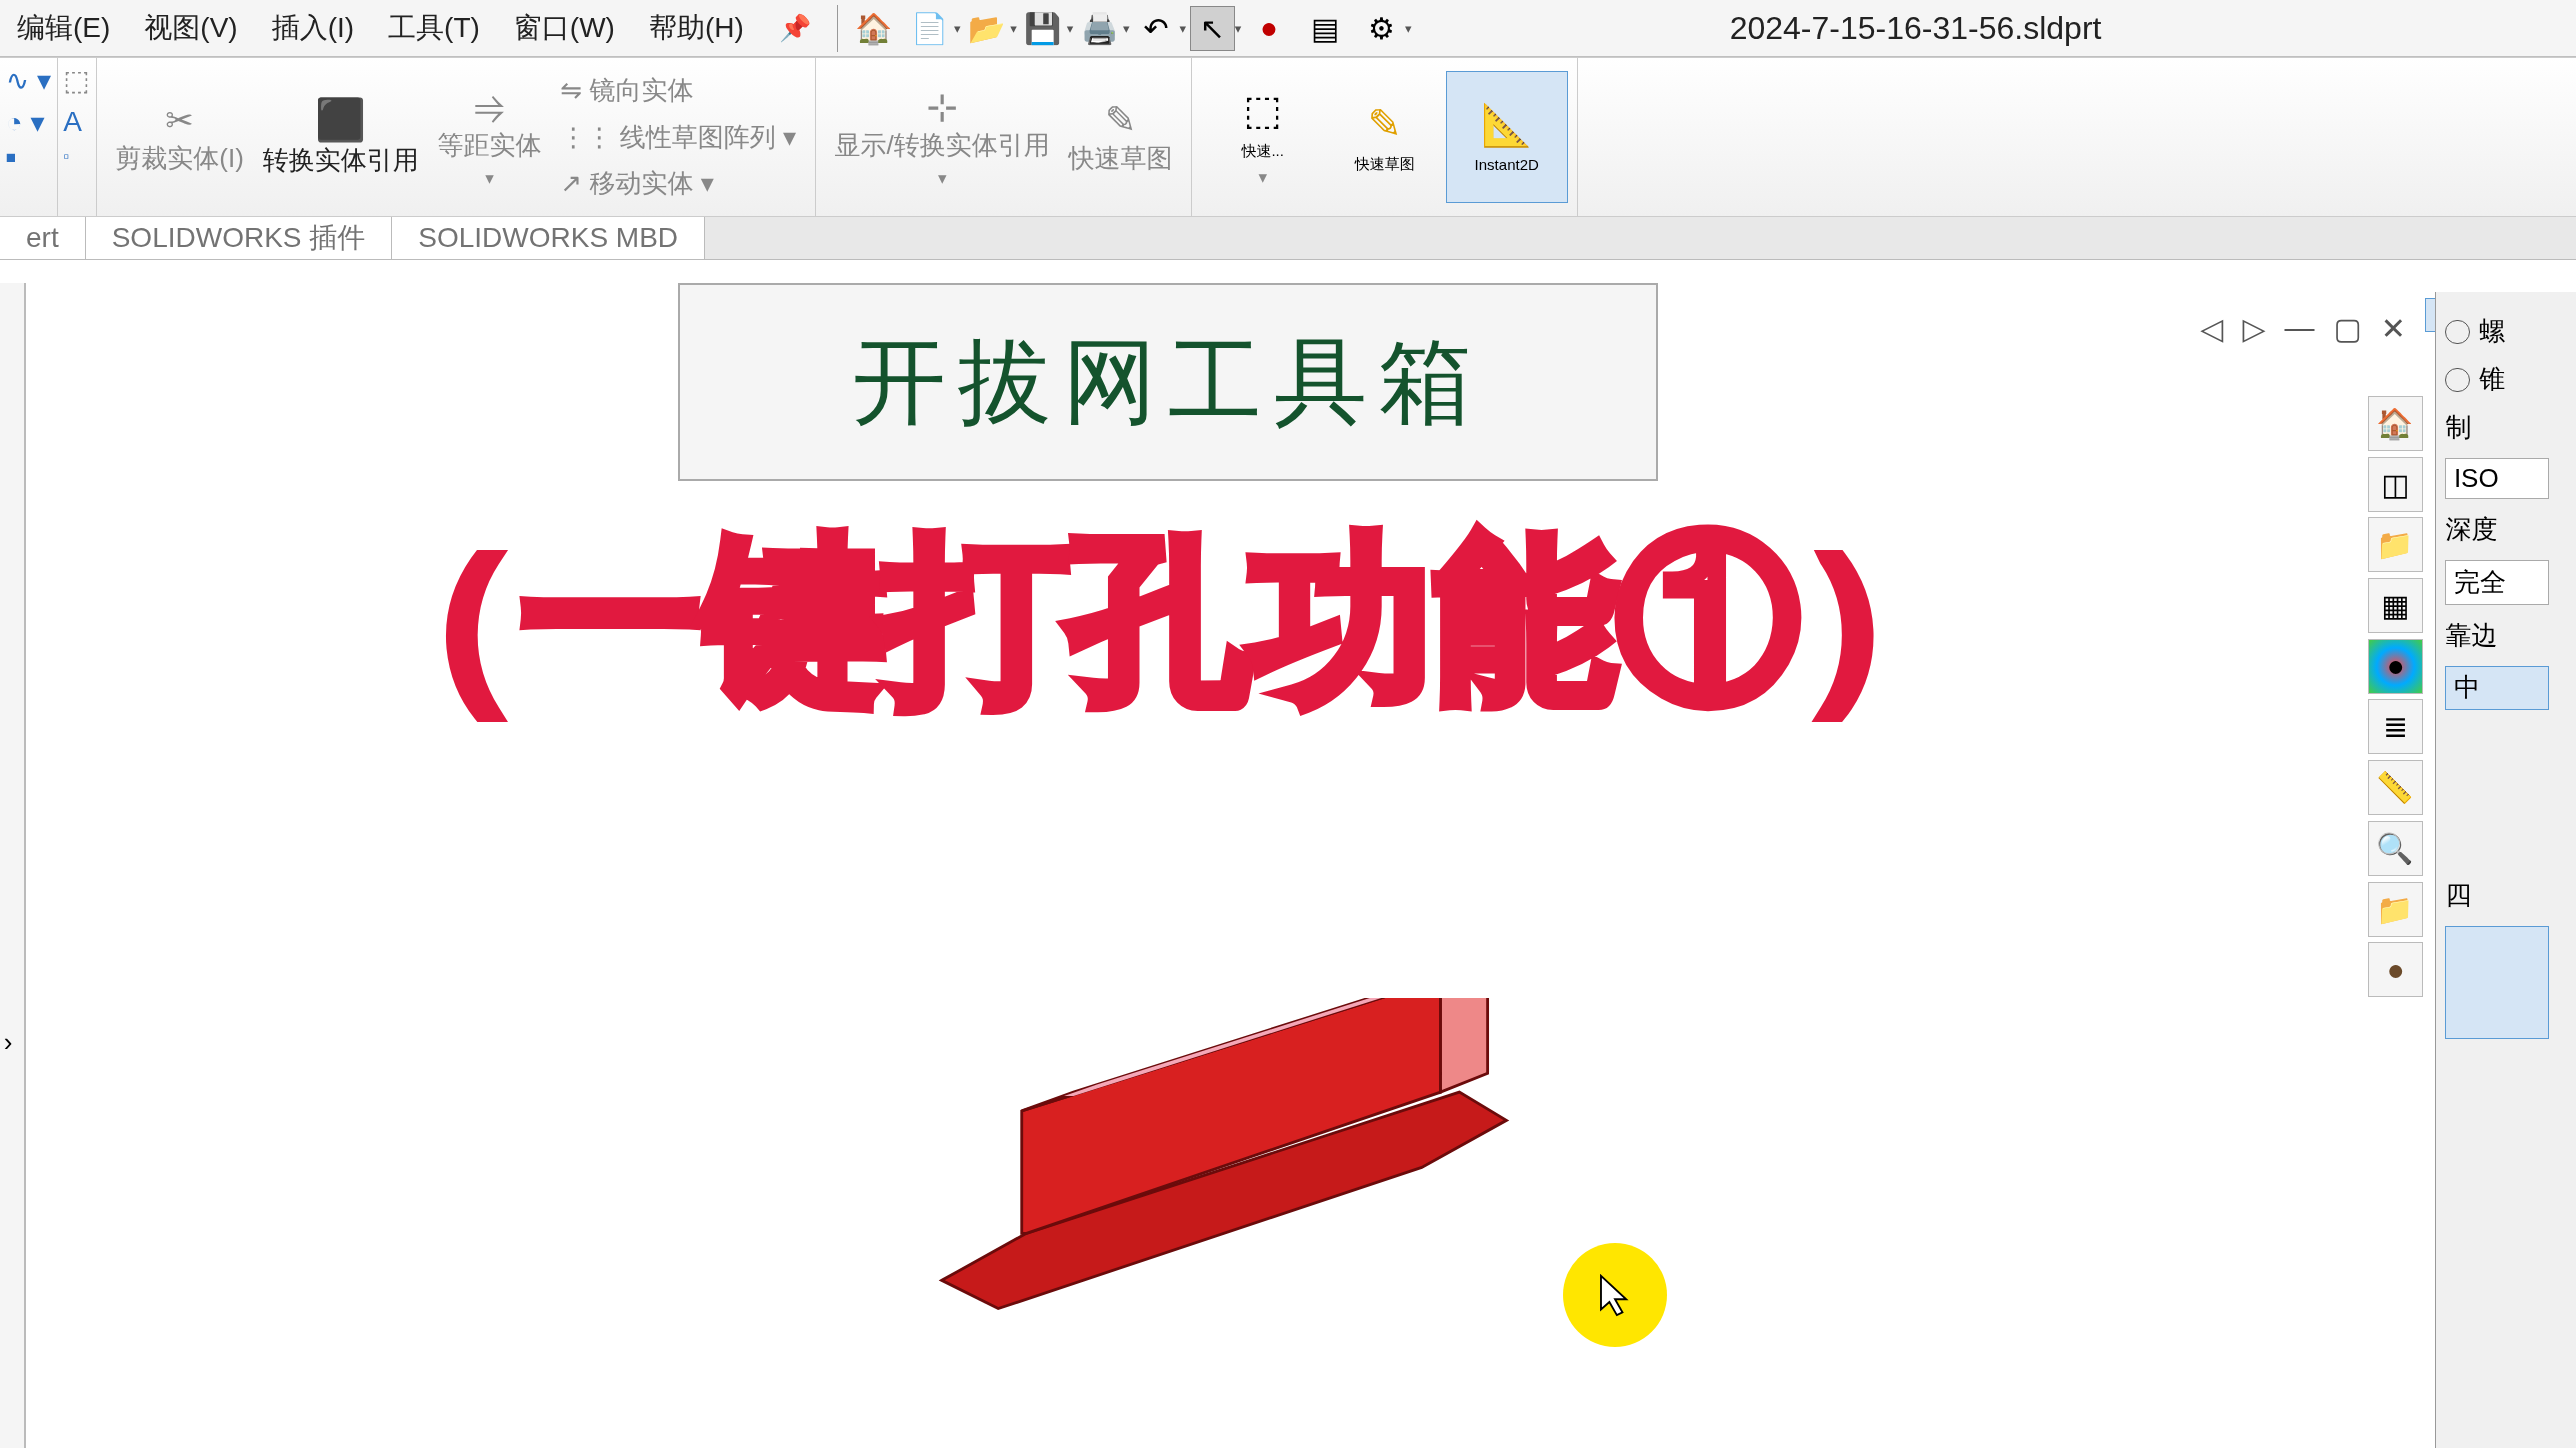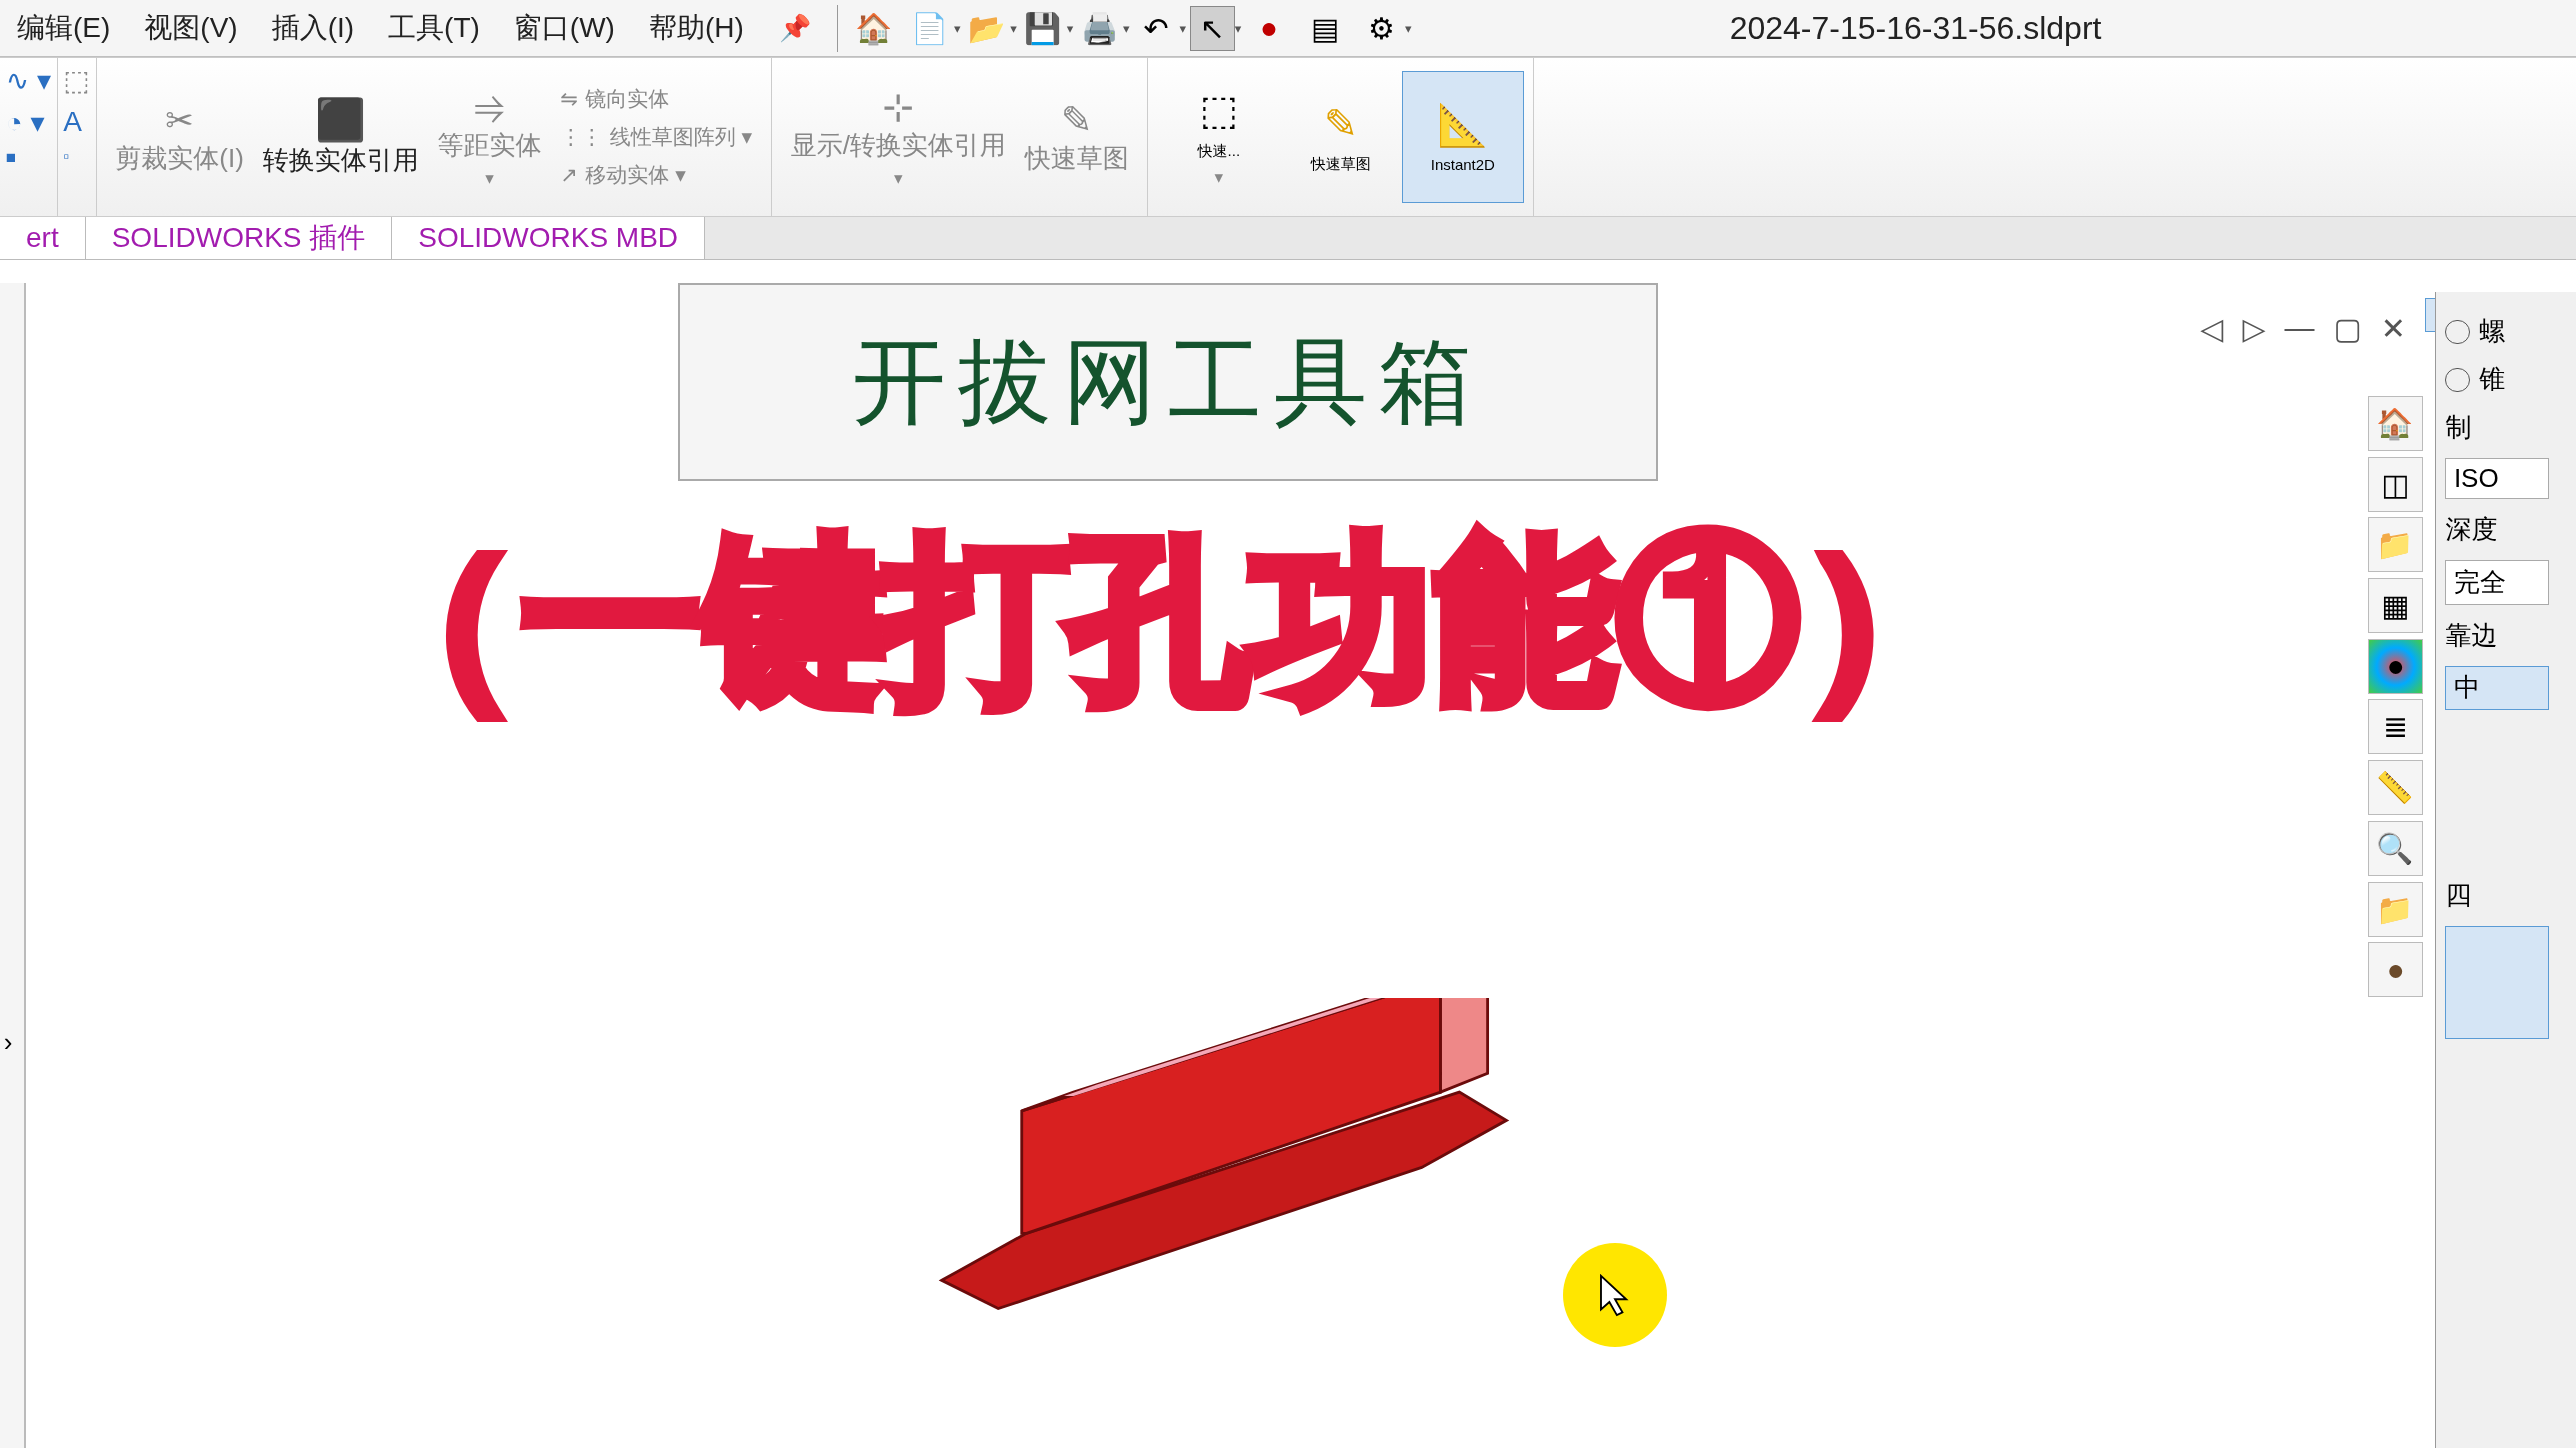--- a/index.html
+++ b/index.html
@@ -19,29 +19,29 @@
 .ico { font-size: 30px; }
 
 .filename { margin-left: 320px; font-size: 32px; color: #222; }
 
 
 .ribbon { display: flex; align-items: stretch; height: 160px; border-top: 0.9px solid #ccc; border-bottom: 0.9px solid #ccc; background: linear-gradient(#fff,#f0f0f0); }
 .ribbon-group { display: flex; align-items: center; padding: 0 9.4px; border-right: 1.9px solid #ccc; }
 .ribbon-col { display: flex; flex-direction: column; align-items: center; justify-content: center; padding: 0 9.4px; color: #888; font-size: 24.5px; }
 .ribbon-col.enabled { color: #222; }
 .ribbon-big { font-size: 26px; text-align: center; line-height: 1.3; }
-.ribbon-small { font-size: 21px; line-height: 1.8; }
+.ribbon-small { font-size: 26px; line-height: 1.8; }
 .ribbon-drop { font-size: 17px; margin-top: 5.7px; color: #888; }
 .ribbon-btn { display: flex; flex-direction: column; align-items: center; justify-content: center; width: 122px; height: 132px; border: 1.9px solid transparent; }
 .ribbon-btn.active { border: 1.9px solid #5a9bd5; background: #d5e5f5; }
 .ribbon-btn .ri { font-size: 41px; margin-bottom: 7.5px; }
 
 
 .tabs { display: flex; background: #e8e8e8; height: 43px; border-bottom: 0.9px solid #bbb; }
-.tab { padding: 0 26px; display: flex; align-items: center; font-size: 28px; color: #a21caf; border-right: 1.9px solid #bbb; background: #fff; }
+.tab { padding: 0 26px; display: flex; align-items: center; font-size: 28px; color: #737373; border-right: 1.9px solid #bbb; background: #fff; }
 .tab.first { border-left: none; }
 
 
 .kaiba-box { position: absolute; left: 678px; top: 283px; width: 980px; height: 198px; background: #f5f5f5; border: 2.8px solid #aaa; display: flex; align-items: center; justify-content: center; font-size: 94px; font-family: "SimHei", serif; letter-spacing: 11.3px; color: #14532d; }
 
 
 .overlay-text { position: absolute; left: 339px; top: 509px; font-size: 179px; font-weight: 900; color: #fff; -webkit-text-stroke: 13px #e1193f; text-align: center; line-height: 1.25; letter-spacing: 3.8px; }
 
 
 .part3d { position: absolute; left: 932px; top: 998px; }

